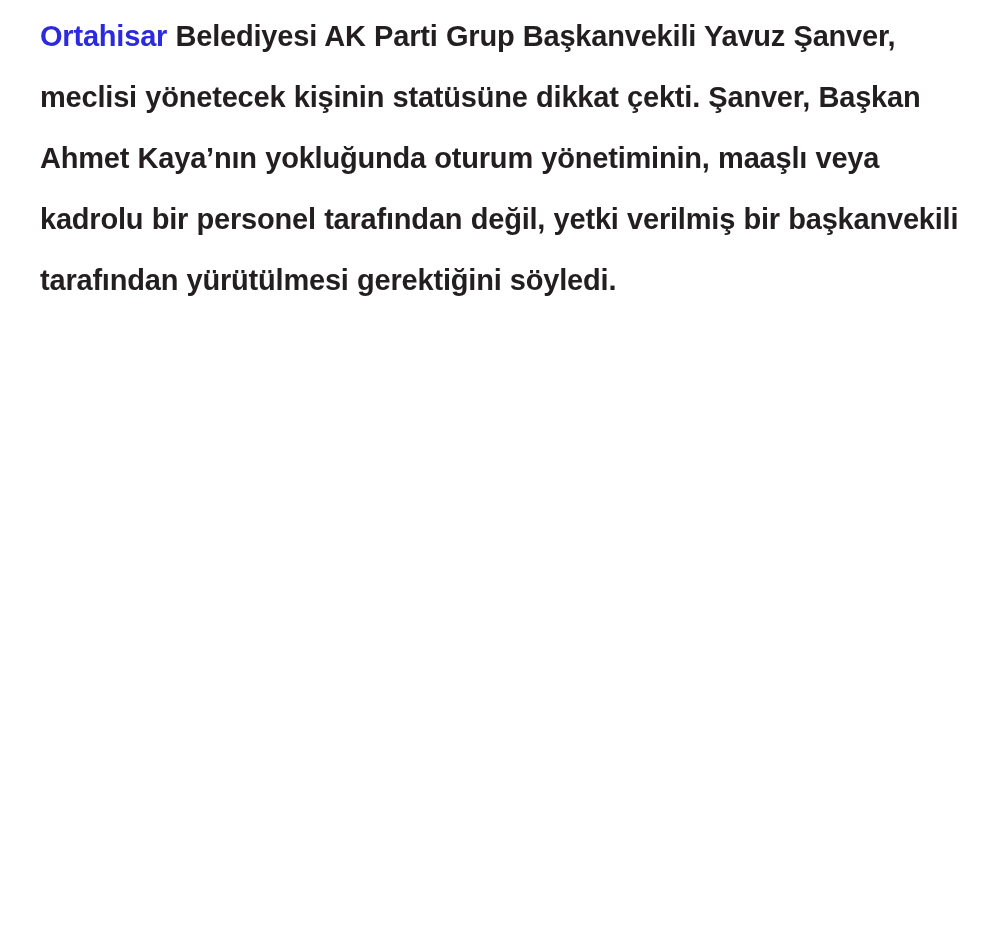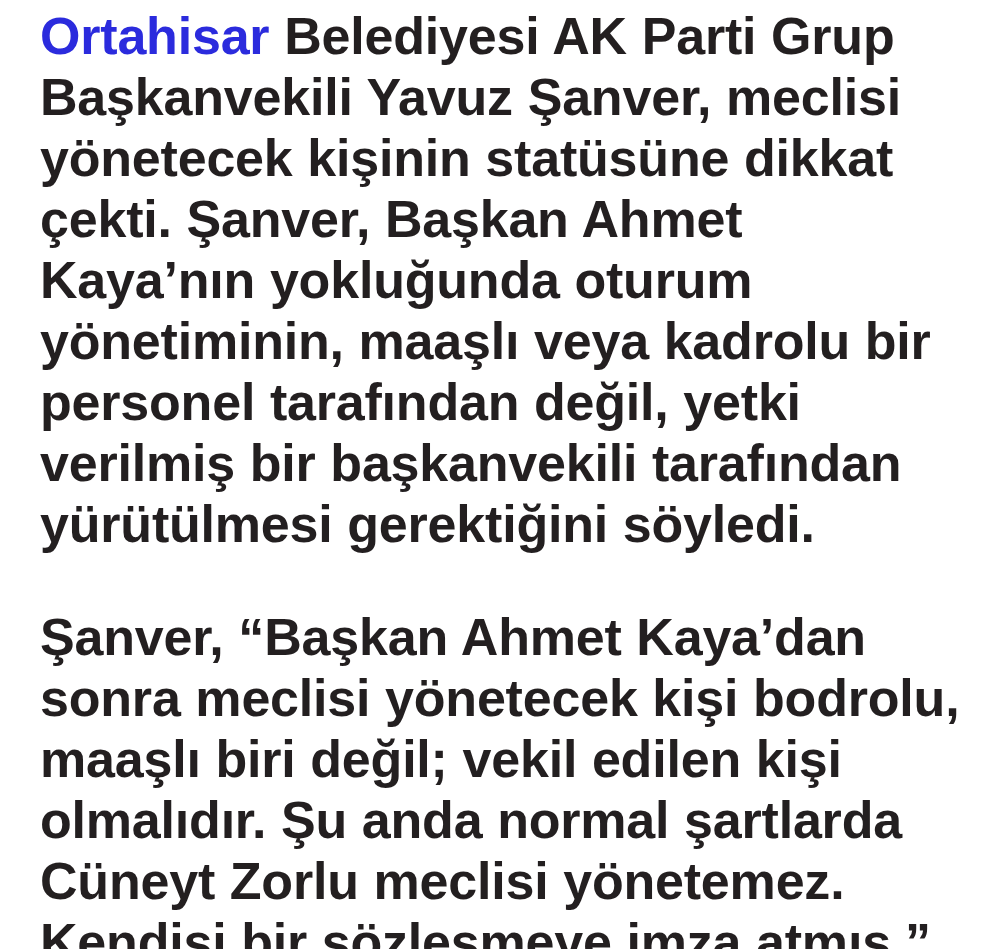--- a/index.html
+++ b/index.html
@@ -15,21 +15,21 @@
   }
   .article {
     box-sizing: border-box;
     width: 1000px;
     height: 949px;
     padding: 6px 40px 0 40px;
     background: #ffffff;
   }
   .para {
     margin: 0 0 52px 0;
-    font-size: 52px;
+    font-size: 29px;
     line-height: 61px;
     color: #231f20;
     font-weight: 600;
     letter-spacing: -0.2px;
     word-spacing: 0.5px;
     text-align: left;
   }
   .para:last-child {
     margin-bottom: 0;
   }
@@ -40,17 +40,14 @@
 </style>
 </head>
 <body>
 
 <div class="article">
 
   <p class="para">
     <span class="link-highlight">Ortahisar</span><span> Belediyesi AK Parti Grup Başkanvekili Yavuz Şanver, meclisi yönetecek kişinin statüsüne dikkat çekti. Şanver, Başkan Ahmet Kaya’nın yokluğunda oturum yönetiminin, maaşlı veya kadrolu bir personel tarafından değil, yetki verilmiş bir başkanvekili tarafından yürütülmesi gerektiğini söyledi.</span>
   </p>
 
-  <p class="para">
-    <span>Şanver, “Başkan Ahmet Kaya’dan sonra meclisi yönetecek kişi bodrolu, maaşlı biri değil; vekil edilen kişi olmalıdır. Şu anda normal şartlarda Cüneyt Zorlu meclisi yönetemez. Kendisi bir sözleşmeye imza atmış.” ifadelerine yer verdi.</span>
-  </p>
 
 </div>
 
 </body></html>

